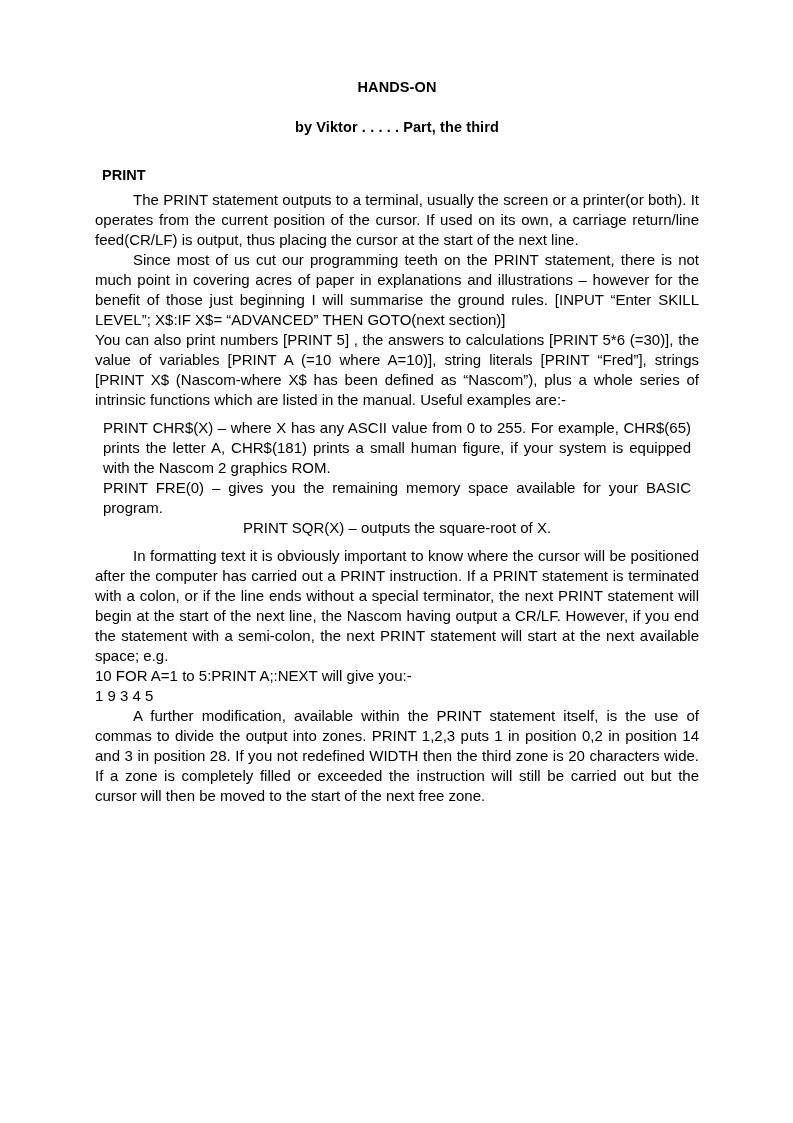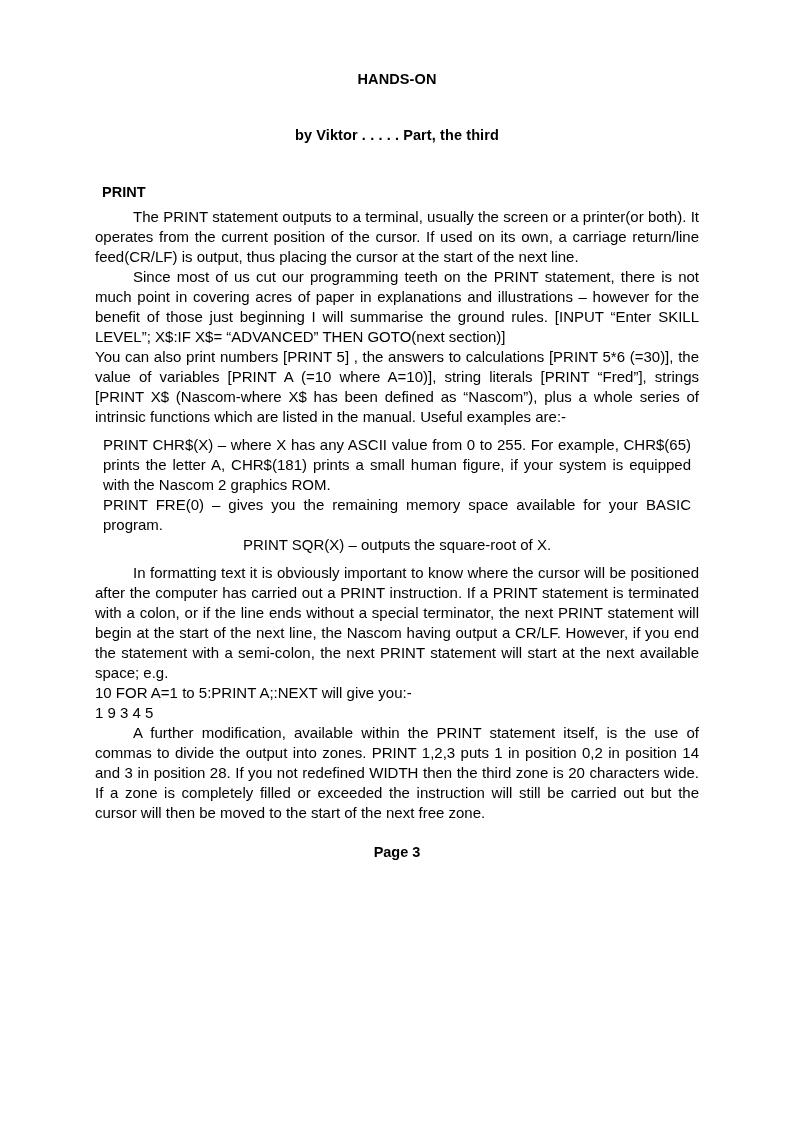--- a/index.html
+++ b/index.html
@@ -15,38 +15,38 @@
     background: #ffffff;
     margin: 0 auto;
     overflow: hidden;
     font-family: "Liberation Sans", sans-serif;
     color: #000000;
     -webkit-font-smoothing: antialiased;
   }
   .content {
     position: absolute;
     left: 95px;
-    top: 0;
+    top: 8px;
     width: 604px;
   }
   .doc-title {
     text-align: center;
     font-weight: bold;
     font-size: 14.5px;
     line-height: 1.2;
     margin: 0;
     padding-top: 71px;
     letter-spacing: 0.1px;
   }
   .doc-subtitle {
     text-align: center;
     font-weight: bold;
     font-size: 14.5px;
     line-height: 1.2;
-    margin: 16px;
+    margin: 0;
     padding-top: 23px;
     letter-spacing: 0.1px;
   }
   .section-heading {
     font-weight: bold;
     font-size: 14.5px;
     margin: 7px;
     padding-top: 23px;
     text-align: left;
   }
@@ -112,16 +112,15 @@
 
     <p class="body-text indent gap-19">In formatting text it is obviously important to know where the cursor will be positioned after the computer has carried out a PRINT instruction. If a PRINT statement is terminated with a colon, or if the line ends without a special terminator, the next PRINT statement will begin at the start of the next line, the Nascom having output a CR/LF. However, if you end the statement with a semi-colon, the next PRINT statement will start at the next available space; e.g.</p>
 
     <p class="body-text noline gap-19">10 FOR A=1 to 5:PRINT A;:NEXT will give you:-</p>
 
     <p class="body-text noline gap-19">1 9 3 4 5</p>
 
 
     <p class="body-text indent gap-19">A further modification, available within the PRINT statement itself, is the use of commas to divide the output into zones. PRINT 1,2,3 puts 1 in position 0,2 in position 14 and 3 in position 28. If you not redefined WIDTH then the third zone is 20 characters wide. If a zone is completely filled or exceeded the instruction will still be carried out but the cursor will then be moved to the start of the next free zone.</p>
 
-    <div class="page-footer">Page 3</div>
 
   </div>
 </div>
 
 </body></html>

